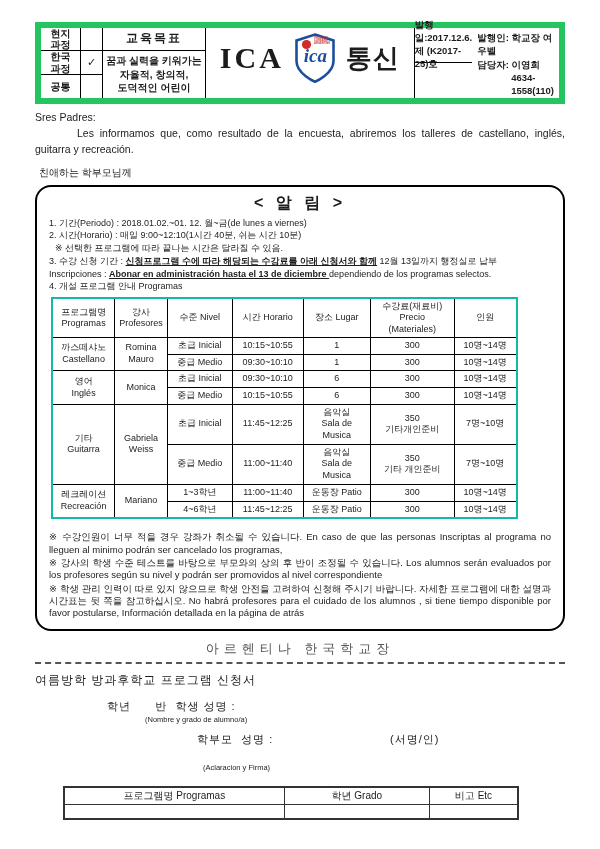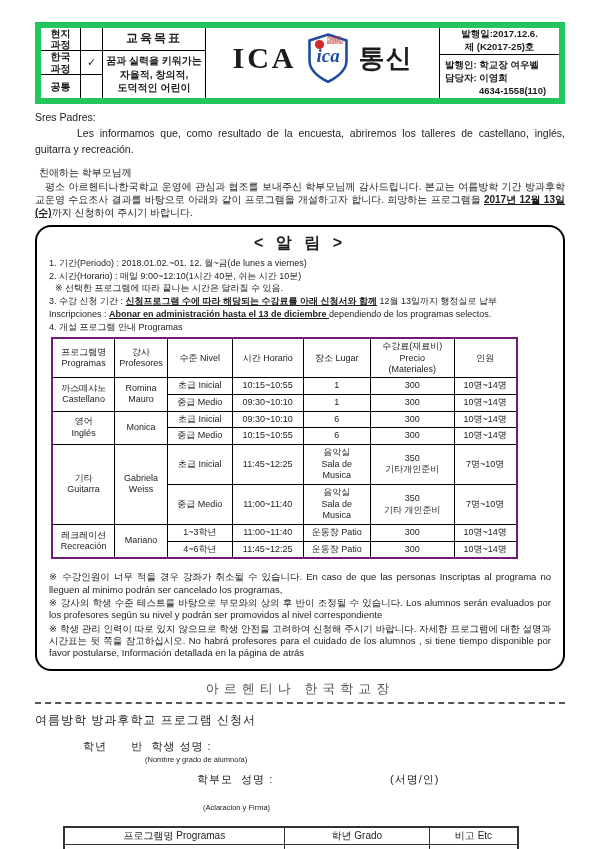--- a/index.html
+++ b/index.html
@@ -31,21 +31,21 @@
   .brand-tongsin { font-weight:bold; font-size:26px; letter-spacing:1px; }
   .logo { position:relative; width:44px; height:50px; }
   .logo svg { position:absolute; left:0; top:0; }
   .logo-script { position:absolute; left:11px; top:12px; color:#1d4e9e; font-style:italic; font-weight:bold;
     font-size:19px; font-family:"Liberation Serif","DejaVu Serif",serif; }
   .logo-org { position:absolute; left:21px; top:3px; color:#c33; font-size:6px; line-height:1.05;
     white-space:pre-line; transform:scale(0.45); transform-origin:0 0; font-weight:bold; }
   .contact-row { display:flex; align-items:center; gap:6px; font-size:10px; font-weight:bold; }
   .hdr-url { color:#0000bb; text-decoration:underline; }
 
-  .hdr-right { flex:1; display:flex; flex-direction:column; }
+  .hdr-right { flex:1; display:flex; flex-direction:row; }
   .issue { height:35px; border-bottom:1px solid #000; display:flex; flex-direction:column;
     align-items:center; justify-content:center; font-size:9.5px; font-weight:bold; line-height:1.35; }
   .pub { flex:1; font-size:9.5px; font-weight:bold; line-height:1.4; padding:3px 5px; }
   .pub .indent { padding-left:34px; }
 
   
   .intro-es { margin-top:6px; font-size:10.5px; line-height:1.5; text-align:justify; }
   .intro-es .ind { text-indent:42px; }
   .em { font-weight:bold; text-decoration:underline; }
   .intro-ko { margin-top:9px; font-size:10px; line-height:1.34; text-align:justify; }
@@ -53,35 +53,35 @@
   .intro-ko .body-ko { text-indent:10px; }
 
   
   .notice-box { margin-top:5px; border:2px solid #000; border-radius:16px; padding:6px 12px 8px; }
   .notice-title { text-align:center; font-weight:bold; font-size:16px; letter-spacing:4px; margin-bottom:3px; }
   .notice-list { font-size:9px; line-height:1.42; }
   .notice-list p { white-space:normal; }
   .notice-list .sub { padding-left:6px; }
 
   table { border-collapse:collapse; }
-  .prog-table { width:93%; margin:4px 0 12px 2px; border:2px solid #701a75; table-layout:fixed; }
+  .prog-table { width:93%; margin:4px 0 12px 2px; border:2px solid #14b8a6; table-layout:fixed; }
   .prog-table th, .prog-table td { border:1px solid #000; font-size:9px; text-align:center;
     padding:2px 1px; line-height:1.3; white-space:pre-line; font-weight:normal; }
   .prog-table th { line-height:1.25; }
 
   .notes { margin-top:8px; font-size:9.5px; line-height:1.3; text-align:justify; }
   .notes p { margin-bottom:1px; }
 
   .principal { text-align:center; font-size:13px; color:#555; letter-spacing:5px; margin:9px 0 4px; }
 
   .cut-line { border-top:2px dashed #555; margin:4px 0 8px; }
 
   
   .form-title { text-align:left; font-size:12px; letter-spacing:1px; margin-bottom:10px; }
-  .f-student { margin-left:48px; font-size:11px; white-space:pre-wrap; letter-spacing:1px; }
+  .f-student { margin-left:72px; font-size:11px; white-space:pre-wrap; letter-spacing:1px; }
   .f-student-sub { margin-left:110px; font-size:7.5px; margin-top:1px; }
   .f-parent-row { position:relative; margin-top:8px; font-size:11px; letter-spacing:1px; }
   .f-parent { margin-left:162px; white-space:pre-wrap; }
   .f-sign { position:absolute; left:355px; top:0; }
   .f-parent-sub { margin-left:168px; font-size:7.5px; margin-top:16px; }
 
   .form-table { width:456px; margin:14px 0 0 28px; border:2px solid #333; table-layout:fixed; }
   .form-table th, .form-table td { border:1px solid #333; font-size:10px; font-weight:normal;
     text-align:center; padding:1px 2px; }
   .form-table td { height:15px; }
@@ -137,21 +137,20 @@
     </div>
   </div>
 
   <div class="intro-es">
     <p>Sres Padres:</p>
     <p class="ind">Les informamos que, como resultado de la encuesta, abriremos los talleres de castellano, inglés, guitarra y recreación.</p>
   </div>
 
   <div class="intro-ko">
     <p class="greet">친애하는 학부모님께</p>
-    <p class="body-ko"><span>평소 아르헨티나한국학교 운영에 관심과 협조를 보내주신 학부모님께 감사드립니다. 본교는 여름방학 기간 방과후학교운영 수요조사 결과를 바탕으로 아래와 같이 프로그램을 개설하고자 합니다. 희망하는 프로그램을 </span><span class="em">2017년 12월 13일(수)</span><span>까지 신청하여 주시기 바랍니다.</span></p>
   </div>
 
   <div class="notice-box">
     <div class="notice-title">&lt; 알  림 &gt;</div>
     <div class="notice-list">
       <p>1. 기간(Periodo) : 2018.01.02.~01. 12. 월~금(de lunes a viernes)</p>
       <p>2. 시간(Horario) : 매일 9:00~12:10(1시간 40분, 쉬는 시간 10분)</p>
       <p class="sub">※ 선택한 프로그램에 따라 끝나는 시간은 달라질 수 있음.</p>
       <p><span>3. 수강 신청 기간 : </span><span class="em">신청프로그램 수에 따라 해당되는 수강료를 아래 신청서와 함께</span><span> 12월 13일까지 행정실로 납부</span></p>
       <p><span>Inscripciones : </span><span class="em">Abonar en administración hasta el 13 de diciembre </span><span>dependiendo de los programas selectos.</span></p>

